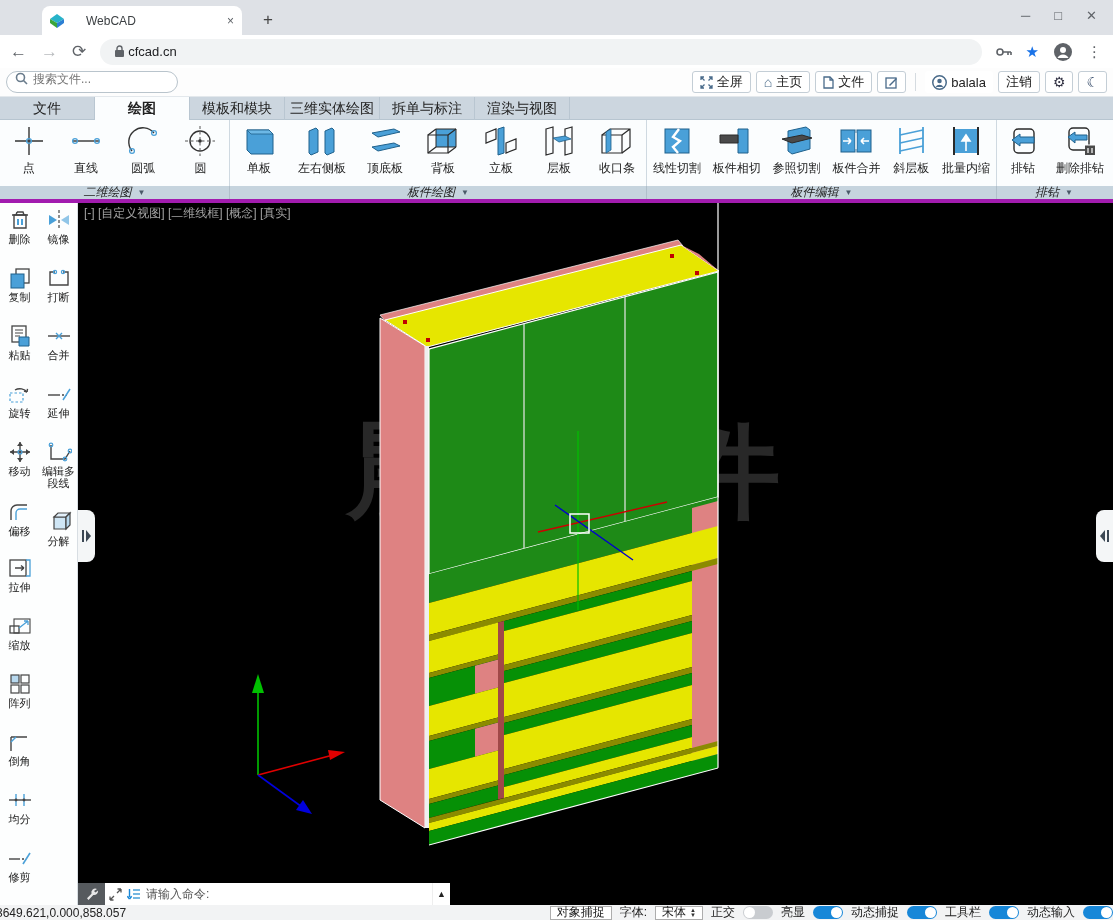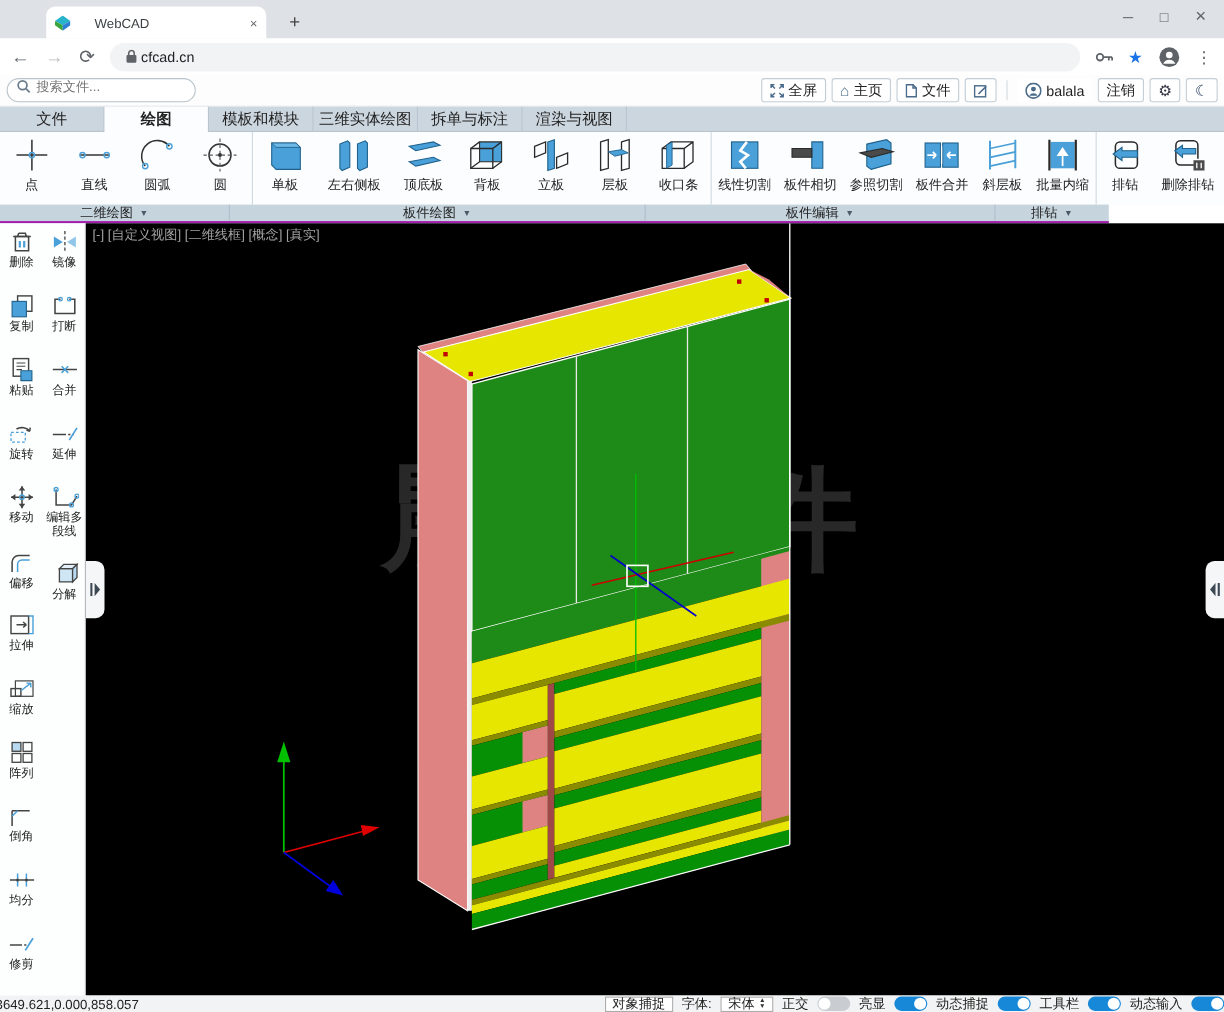--- a/index.html
+++ b/index.html
@@ -48,22 +48,22 @@
     font-size:14px; color:#222; border-right:1px solid #b9c6d1; cursor:pointer; }
   .mtab.active { background:#fbfdfe; font-weight:bold; }
 
   
   #ribbon { left:0; top:120px; width:1113px; height:66px; background:#fbfdfe; display:flex; }
   .rgroup { display:flex; justify-content:space-around; align-items:flex-start;
     border-right:1px solid #cfd9e1; padding-top:3px; }
   .ritem { display:flex; flex-direction:column; align-items:center; gap:1px; cursor:pointer; }
   .ritem svg { width:38px; height:36px; }
   .ritem .lbl { font-size:12px; color:#222; white-space:nowrap; }
-  #grouprow { left:0; top:186px; width:1008px; height:17px; background:#c6d4de;
-    display:flex; border-bottom:2px solid #a21caf; }
+  #grouprow { left:0; top:186px; width:1113px; height:17px; background:#c6d4de;
+    display:flex; border-bottom:4px solid #a21caf;font-style:italic; }
   .glabel { display:flex; align-items:center; justify-content:center; gap:6px;
     font-size:12px; color:#222; border-right:1px solid #b0bfca; cursor:pointer; }
   .glabel .car { font-size:8px; color:#4a5a68; }
 
   
   #sidebar { left:0; top:203px; width:78px; height:702px; background:#fdfefe; border-right:1px solid #d8dee3; }
   .sitem { position:absolute; width:39px; display:flex; flex-direction:column; align-items:center; cursor:pointer; }
   .sitem svg { width:26px; height:26px; }
   .sitem .lbl { font-size:11px; color:#222; text-align:center; line-height:12px; }
 
@@ -625,20 +625,38 @@
         <polygon points="4,0 9,6 4,12" fill="#3c4854"></polygon>
       </svg>
     </div>
     <div id="righttab" class="sidetab abs">
       <svg width="9" height="12" viewBox="0 0 9 12">
         <rect x="7" y="0" width="2" height="12" fill="#3c4854"></rect>
         <polygon points="5,0 0,6 5,12" fill="#3c4854"></polygon>
       </svg>
     </div>
 
+    <div id="cmdbar" class="abs">
+      <div id="cmd-wrench">
+        <svg width="14" height="14" viewBox="0 0 14 14">
+          <path d="M12 2 a4 4 0 0 0 -5.5 4.8 L2 11.3 L3.5 13 L8.3 8 A4 4 0 0 0 13 3.5 L10.5 5.5 L9 4 z" fill="#e8e8e8"></path>
+        </svg>
+      </div>
+      <div id="cmd-body">
+        <svg width="13" height="13" viewBox="0 0 13 13">
+          <path d="M8 5 L12 1 M12 1 h-3.5 M12 1 v3.5 M5 8 L1 12 M1 12 h3.5 M1 12 v-3.5" stroke="#555" stroke-width="1.3" fill="none"></path>
+        </svg>
+        <svg width="14" height="13" viewBox="0 0 14 13">
+          <path d="M6 2 h7 M6 6 h7 M6 10 h7" stroke="#4aa0d8" stroke-width="1.5"></path>
+          <path d="M2.5 1 v8 M2.5 11 l-2.2 -2.8 M2.5 11 l2.2 -2.8" stroke="#1787d8" stroke-width="1.4" fill="none"></path>
+        </svg>
+        <div id="cmd-prompt">请输入命令:</div>
+      </div>
+      <div id="cmd-up">▲</div>
+    </div>
   </div>
 
   <div id="statusbar" class="abs">
     <span id="coords">3649.621,0.000,858.057</span>
     <div id="sb-right">
       <span class="sb-box">对象捕捉</span>
       <span>字体:</span>
       <span class="sb-box">
         <span>宋体</span>
         <span class="spin">

